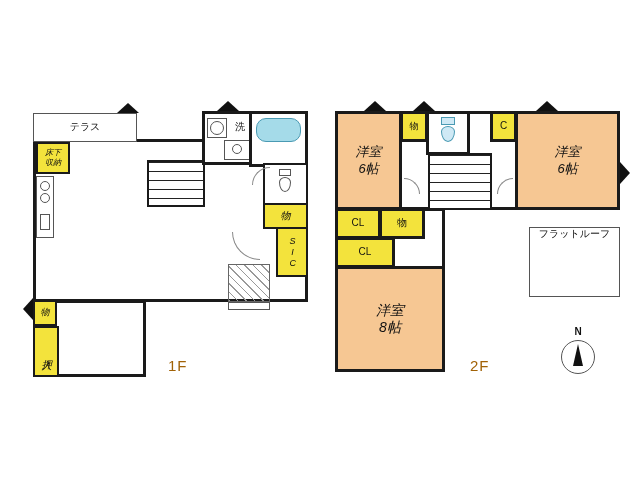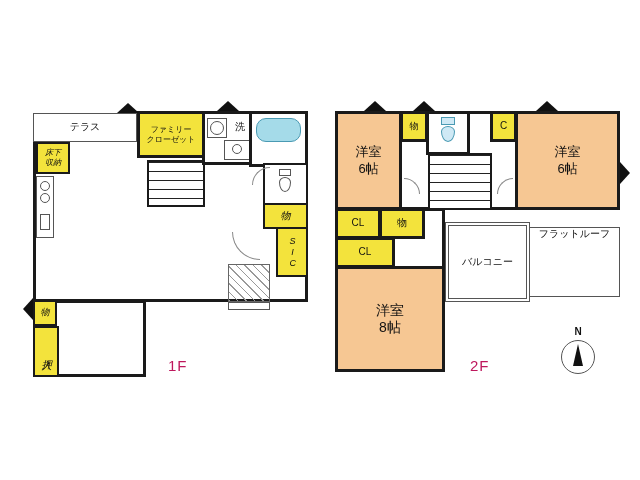--- a/index.html
+++ b/index.html
@@ -6,36 +6,36 @@
   #canvas{position:relative;width:640px;height:480px;background:#ffffff;overflow:hidden;
           font-family:"Liberation Sans",sans-serif;}
   .abs{position:absolute;box-sizing:border-box;}
   .room{position:absolute;box-sizing:border-box;border:3px solid #1a1a1a;
         display:flex;align-items:center;justify-content:center;background:#fff;}
   .b2{border-width:2px;font-style:italic;}
   .b1{border:1px solid #555;}
   .yellow{background:#f3e33c;}
   .pink{background:#eab9bc;}
   .green{background:#b5d3a2;}
-  .orange{background:#f6c793;}
+  .orange{background:#f6c793;font-style:italic;}
   .lbl{white-space:pre-line;text-align:center;color:#111;line-height:1.25;}
   .vert{writing-mode:vertical-rl;text-orientation:upright;letter-spacing:1px;}.fs8{font-size:8px;}.fs9{font-size:9px;}.fs10{font-size:10px;}
   .fs12{font-size:12px;}.fs13{font-size:13px;}.fs14{font-size:14px;}.fs15{font-size:15px;}
   .stairs{background-color:#fff;border:2px solid #1a1a1a;
           background-image:repeating-linear-gradient(to bottom,#222 0,#222 1px,transparent 1px,transparent 9px);}
   .hatch{border:1px solid #666;background-image:repeating-linear-gradient(45deg,#999 0,#999 1px,transparent 1px,transparent 6px);}
   .balcony{border:1px solid #555;outline:1px solid #555;outline-offset:-4px;}
   .tri-up{width:0;height:0;border-left:11px solid transparent;border-right:11px solid transparent;border-bottom:10px solid #111;}
   .tri-left{width:0;height:0;border-top:11px solid transparent;border-bottom:11px solid transparent;border-right:10px solid #111;}
   .tri-right{width:0;height:0;border-top:11px solid transparent;border-bottom:11px solid transparent;border-left:10px solid #111;}
   .arc{position:absolute;box-sizing:border-box;}
   .arc-tl{border-top:1px solid #888;border-left:1px solid #888;border-top-left-radius:100%;}
   .arc-tr{border-top:1px solid #888;border-right:1px solid #888;border-top-right-radius:100%;}
   .arc-bl{border-bottom:1px solid #888;border-left:1px solid #888;border-bottom-left-radius:100%;}
-  .floorlbl{position:absolute;color:#be185d;font-size:15px;letter-spacing:1px;}
+  .floorlbl{position:absolute;color:#a16207;font-size:15px;letter-spacing:1px;}
 </style>
 </head>
 <body>
 
 <div id="canvas">
 
   <div class="room" style="left:33px;top:139px;width:275px;height:163px"></div>
   <div class="room" style="left:33px;top:300px;width:113px;height:77px"></div>
 
   <div class="room b1" style="left:33px;top:113px;width:104px;height:29px">
@@ -48,24 +48,20 @@
 収納</span>
   </div>
 
   <div class="abs b1" style="left:36px;top:176px;width:18px;height:62px;background:#fff"></div>
   <div class="abs b1" style="left:40px;top:181px;width:10px;height:10px;border-radius:50%;background:#fff"></div>
   <div class="abs b1" style="left:40px;top:193px;width:10px;height:10px;border-radius:50%;background:#fff"></div>
   <div class="abs b1" style="left:40px;top:214px;width:10px;height:16px;background:#fff"></div>
 
   <div class="abs stairs" style="left:147px;top:160px;width:58px;height:47px"></div>
 
-  <div class="room yellow" style="left:137px;top:111px;width:68px;height:47px">
-    <span class="lbl fs8">ファミリー
-クローゼット</span>
-  </div>
 
   <div class="room" style="left:202px;top:111px;width:50px;height:54px">
     <span class="lbl fs10" style="position:absolute;right:4px;top:7px">洗</span>
   </div>
   <div class="abs b1" style="left:207px;top:118px;width:20px;height:20px;background:#fff"></div>
   <div class="abs b1" style="left:210px;top:121px;width:14px;height:14px;border-radius:50%;background:#fff"></div>
   <div class="abs b1" style="left:224px;top:140px;width:26px;height:20px;background:#fff"></div>
   <div class="abs b1" style="left:232px;top:144px;width:10px;height:10px;border-radius:50%;background:#fff"></div>
 
   <div class="room" style="left:249px;top:111px;width:59px;height:56px"></div>
@@ -128,23 +124,20 @@
   </div>
   <div class="room yellow" style="left:335px;top:237px;width:60px;height:31px">
     <span class="lbl fs10">CL</span>
   </div>
 
   <div class="room orange" style="left:335px;top:266px;width:110px;height:106px">
     <span class="lbl fs14">洋室
 8帖</span>
   </div>
 
-  <div class="abs balcony" style="left:445px;top:222px;width:85px;height:80px;display:flex;align-items:center;justify-content:center;background:#fff">
-    <span class="lbl fs10">バルコニー</span>
-  </div>
   <div class="abs b1" style="left:529px;top:227px;width:91px;height:70px;display:flex;align-items:flex-start;justify-content:center;background:#fff">
     <span class="lbl fs10">フラットルーフ</span>
   </div>
 
   <div class="floorlbl" style="left:470px;top:357px">2F</div>
 
   <div class="arc arc-tr" style="left:404px;top:178px;width:16px;height:16px"></div>
   <div class="arc arc-tl" style="left:497px;top:178px;width:16px;height:16px"></div>
 
   <div class="abs tri-up" style="left:117px;top:103px"></div>

